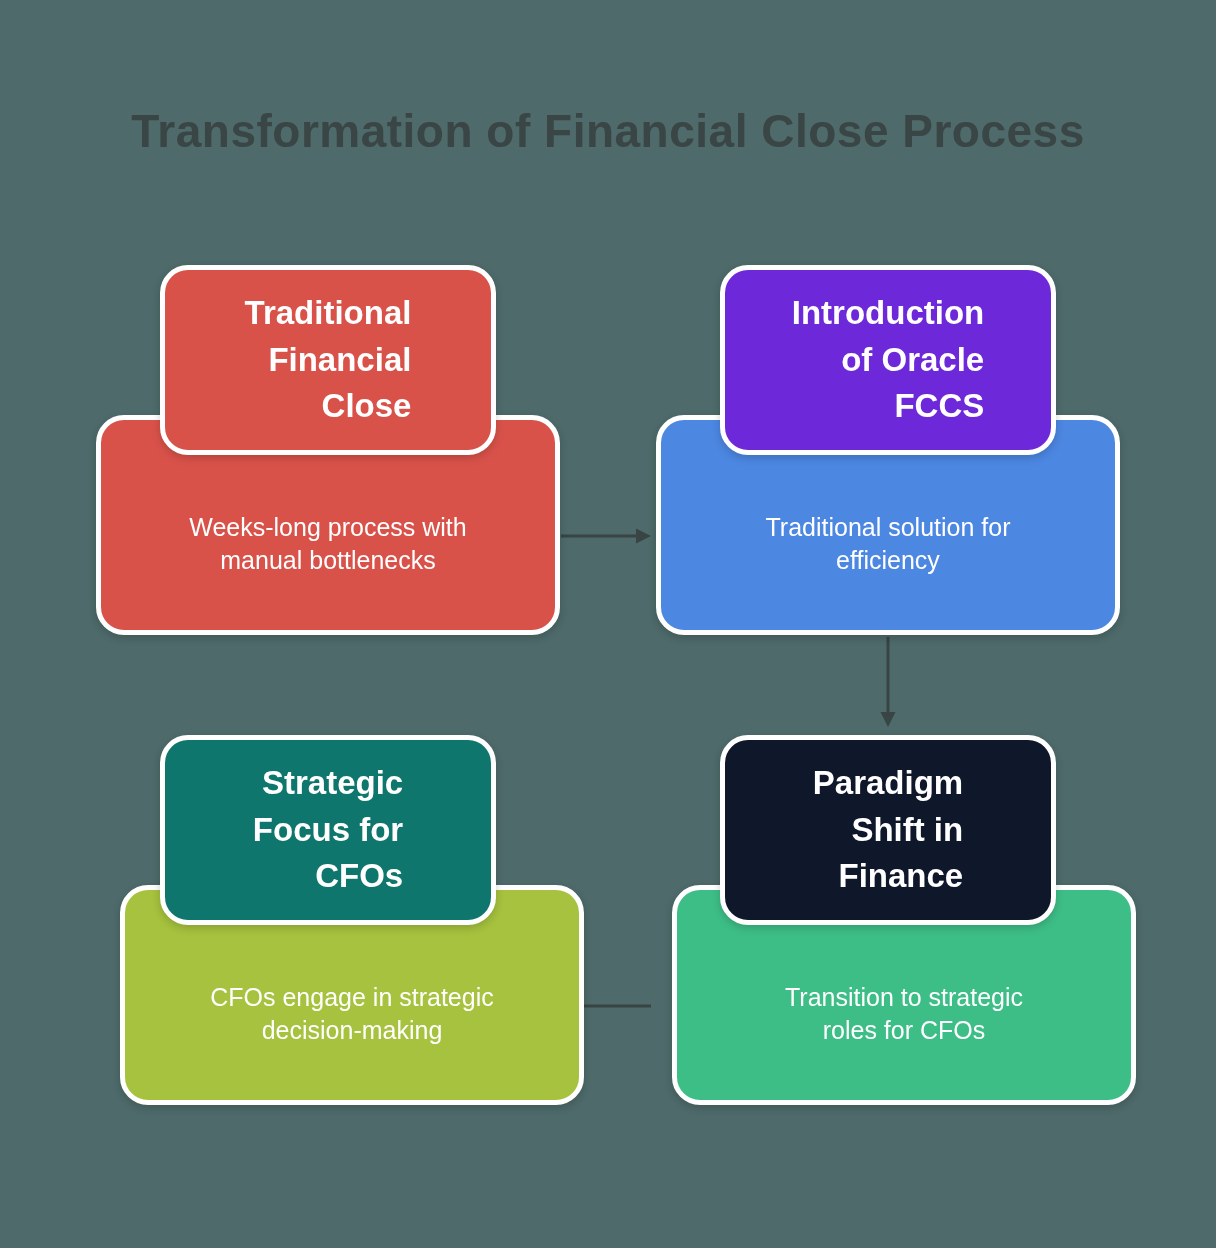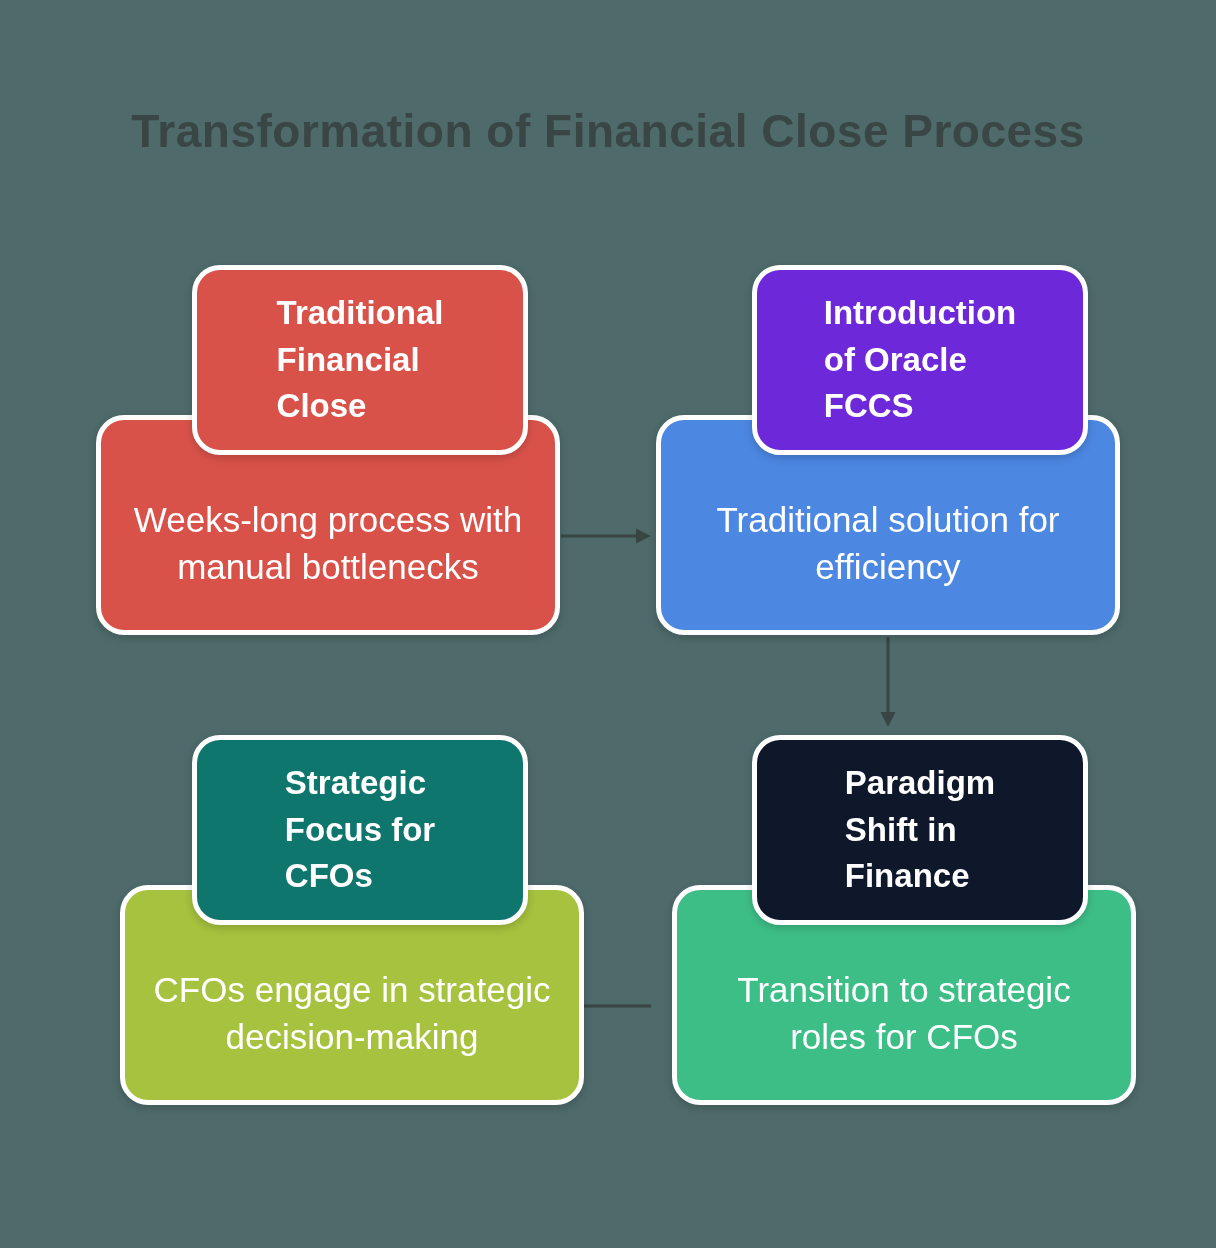--- a/index.html
+++ b/index.html
@@ -54,44 +54,43 @@
   }
   .node-body-text {
     position: absolute;
     inset: 0;
     padding: 46px 20px 8px 20px;
     display: flex;
     align-items: center;
     justify-content: center;
     text-align: center;
     color: var(--text-color);
-    font-size: 35px;
+    font-size: 25px;
     line-height: 1.33;
     white-space: pre-line;
   }
   .node-header {
     position: absolute;
     left: 64px;
     top: 0;
     width: 336px;
     height: 190px;
     border: 5px solid var(--border-color);
     border-radius: 28px;
     box-shadow: 0 3px 8px rgba(0,0,0,0.18);
     z-index: 2;
     display: flex;
     align-items: center;
     justify-content: center;
-    text-align: left;
+    text-align: right;
     color: var(--text-color);
     font-size: 33px;
     font-weight: 700;
     line-height: 1.42;
     white-space: pre-line;
-    margin-left: 32px;
   }
   .arrow {
     position: absolute;
     color: var(--arrow-color);
   }
   .arrow-right { left: 558px; top: 520px; }
   .arrow-down  { left: 872px; top: 634px; }
   .arrow-left  { left: 558px; top: 990px; }
 </style>
 </head>

